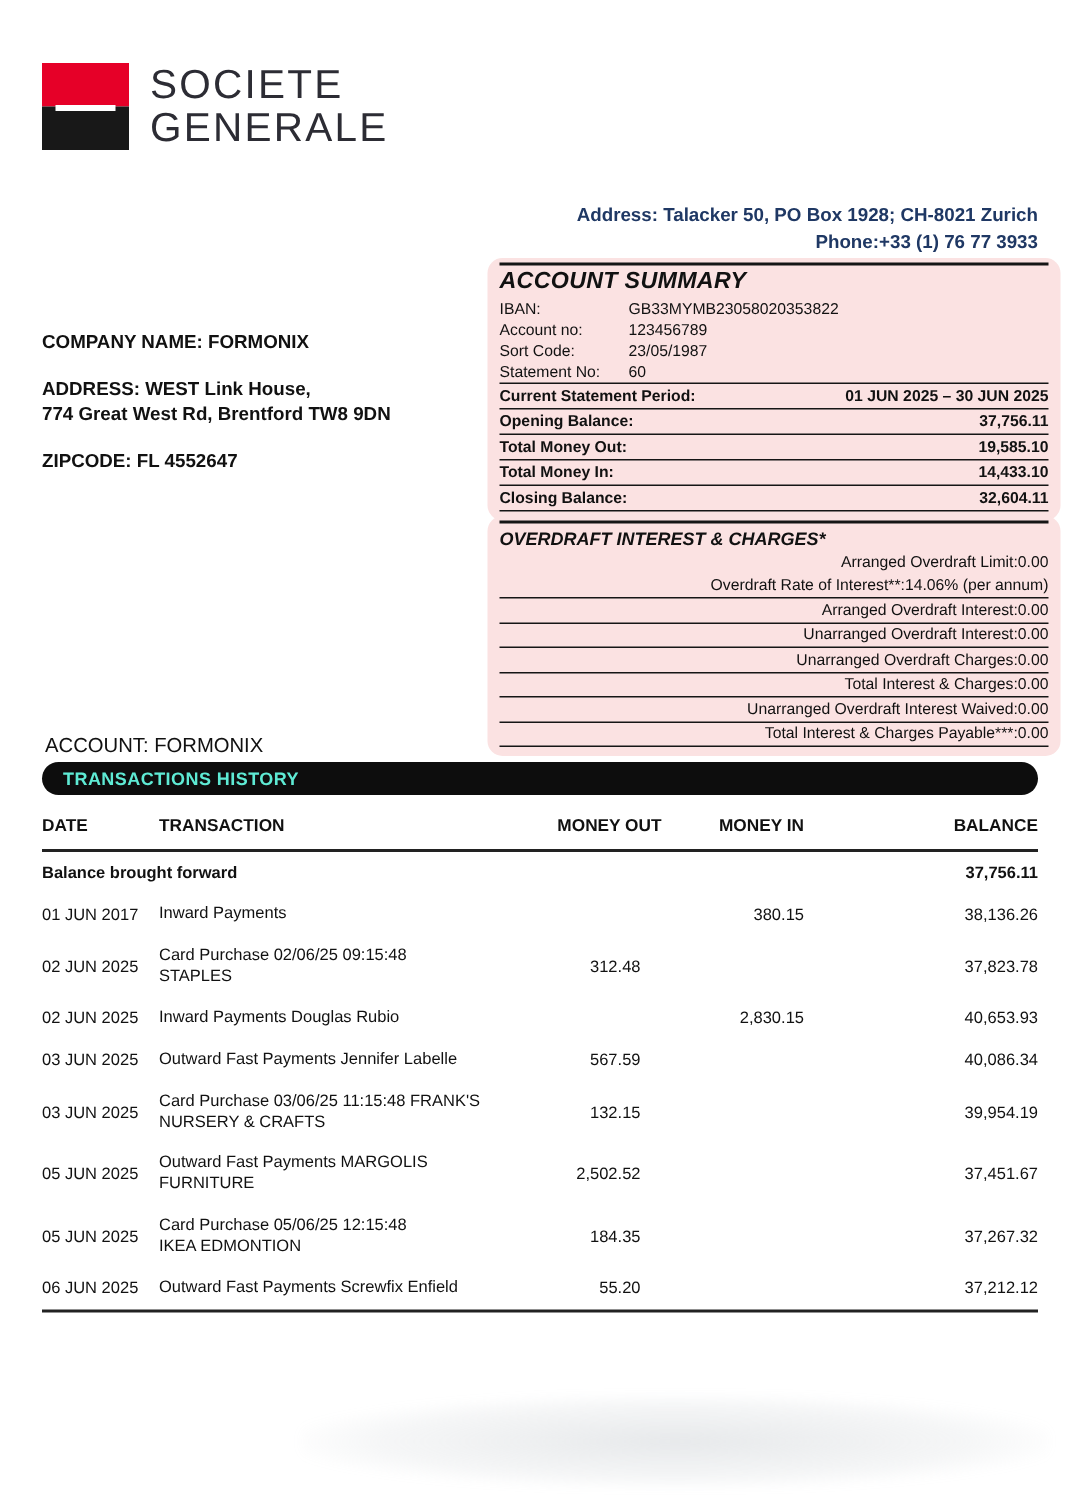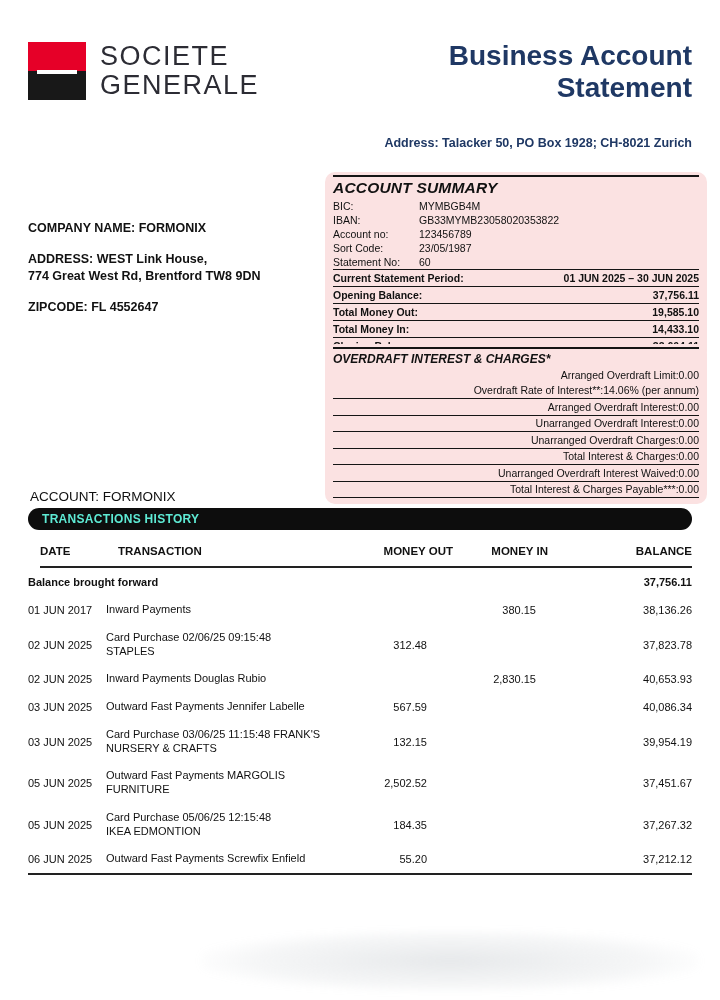--- a/index.html
+++ b/index.html
@@ -45,21 +45,21 @@
   .od-rows { border-bottom:1.5px solid #151515; }
   
   .account-heading { position:absolute; left:30px; top:489px; font-size:13.5px; font-weight:normal; }
   .txn-bar {
     position:absolute; left:28px; top:508px; width:664px; height:22px;
     background:#0d0d0d; border-radius:12px; color:#5eead4; font-weight:bold; font-size:12px;
     display:flex; align-items:center; padding-left:14px; letter-spacing:0.3px;
   }
   .txn-table { position:absolute; left:28px; top:540px; width:664px; border-bottom:2.5px solid #222; }
   .grid5 { display:grid; grid-template-columns:78px 250px 85px 95px 1fr; align-items:center; }
-  .txn-head { font-weight:bold; font-size:11.5px; padding:5px 0 9px; border-bottom:2.5px solid #222;margin-left:12px; }
+  .txn-head { font-weight:bold; font-size:11.5px; padding:5px 0 9px; border-bottom:2.5px solid #222; }
   .c-out, .c-in, .c-bal { text-align:right; }
   .txn-row { font-size:11px; padding:7px 0; }
   .txn-row .c-desc { white-space:pre-line; line-height:1.25; }
   .txn-row .c-out { padding-right:14px; }
   .bbf-row { font-size:11px; font-weight:bold; padding:8px 0; }
   .bbf-row .c-label { grid-column:1 / 3; }
   
   .watermark {
     position:absolute; left:200px; top:930px; width:500px; height:62px;
     background:radial-gradient(ellipse at 50% 50%, rgba(175,182,188,0.30), rgba(175,182,188,0.12) 55%, transparent 75%);
@@ -76,45 +76,38 @@
       <div class="red"></div>
       <div class="black"></div>
       <div class="stripe"></div>
     </div>
     <div class="brand-name">
       <div>SOCIETE</div>
       <div>GENERALE</div>
     </div>
   </div>
 
-  <div class="doc-title">
-    <div>Business Account</div>
-    <div>Statement</div>
-  </div>
 
   <div class="contact">
     <div>Address: Talacker 50, PO Box 1928; CH-8021 Zurich</div>
+    <div>Phone:+33 (1) 76 77 3933</div>
   </div>
 
   <div class="company">
     <div>COMPANY NAME: FORMONIX</div>
     <div class="gap"></div>
     <div>ADDRESS: WEST Link House,</div>
     <div>774 Great West Rd, Brentford TW8 9DN</div>
     <div class="gap"></div>
     <div>ZIPCODE: FL 4552647</div>
   </div>
 
   <div class="panel summary">
     <div class="panel-title">ACCOUNT SUMMARY</div>
     <div>
-  <div class="detail-row">
-    <span class="lbl">BIC:</span>
-    <span class="val">MYMBGB4M</span>
-  </div>
 
   <div class="detail-row">
     <span class="lbl">IBAN:</span>
     <span class="val">GB33MYMB23058020353822</span>
   </div>
 
   <div class="detail-row">
     <span class="lbl">Account no:</span>
     <span class="val">123456789</span>
   </div>

